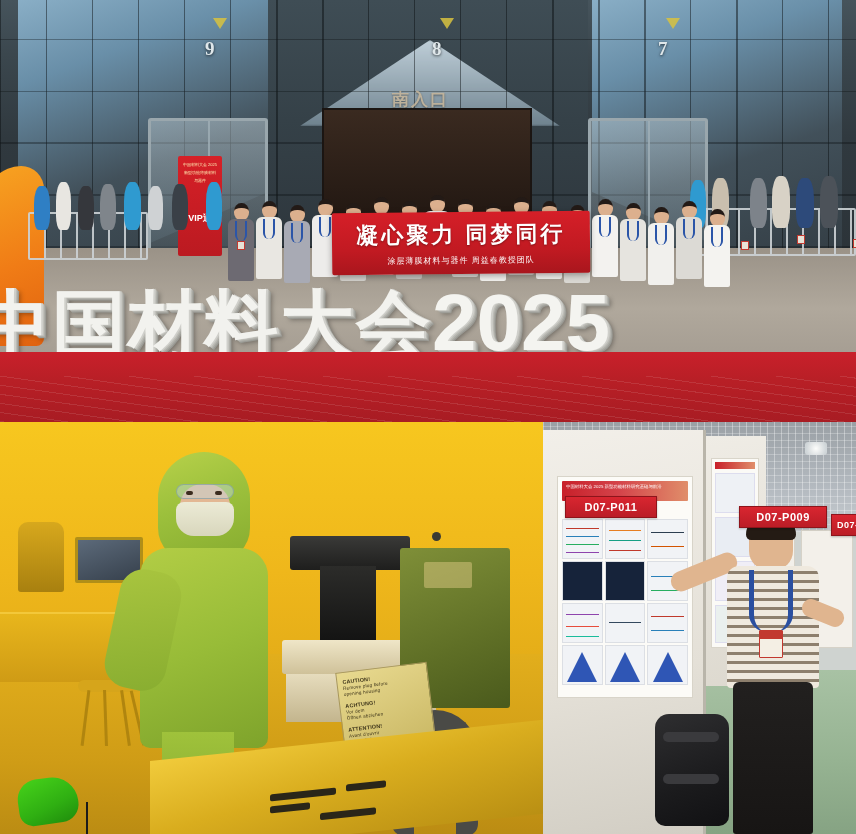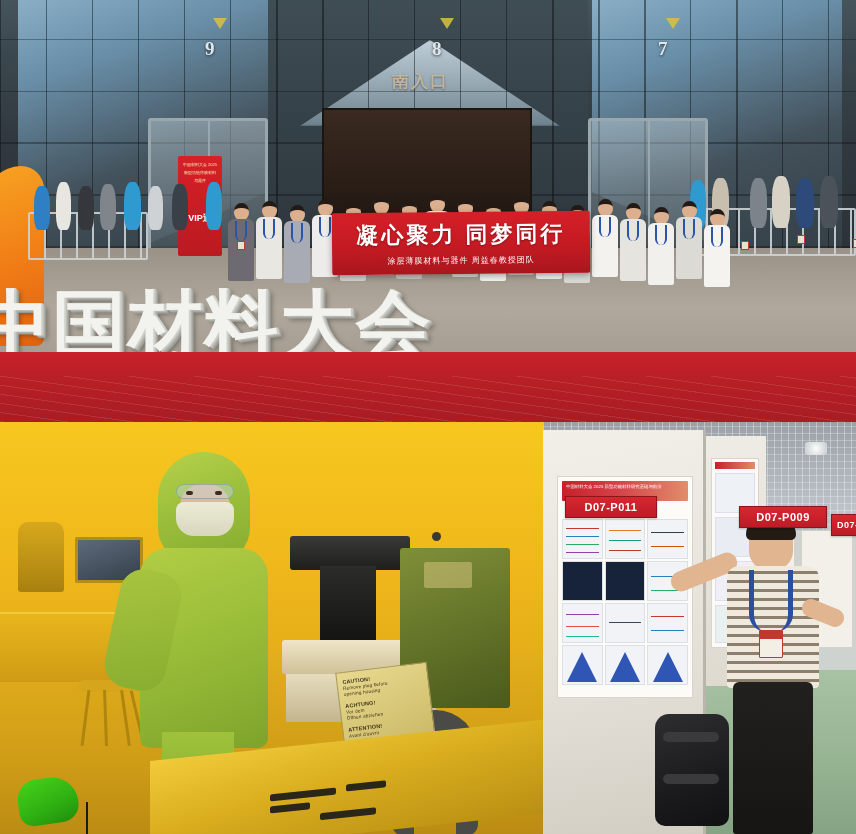--- a/index.html
+++ b/index.html
@@ -55,21 +55,21 @@
   .bay-num {
     position: absolute; top: 38px;
     color: #dfe7ea; font-size: 19px; font-weight: 700;
     font-family: "Liberation Serif", serif;
     text-shadow: 0 1px 3px rgba(0,0,0,.7);
   }
   .bay-num.n9 { left: 205px; }
   .bay-num.n8 { left: 432px; }
   .bay-num.n7 { left: 658px; }
   .entr-label {
-    position: absolute; left: 392px; top: 70px;
+    position: absolute; left: 392px; top: 88px;
     color: #c9b79a; font-size: 17px; letter-spacing: 2px;
     font-weight: 700; opacity: .82;
     text-shadow: 0 1px 2px rgba(0,0,0,.5);
   }
   .tri-mark {
     position: absolute; width: 0; height: 0;
     border-left: 7px solid transparent; border-right: 7px solid transparent;
     border-top: 11px solid #d8c23f; opacity: .85;
   }
   .doorway {
@@ -642,20 +642,21 @@
       <div class="bb-sub">涂层薄膜材料与器件  周益春教授团队</div>
     </div>
 
     <div class="sign-row">
       <span class="sign-ch">中</span>
       <span class="sign-ch">国</span>
       <span class="sign-ch">材</span>
       <span class="sign-ch">料</span>
       <span class="sign-ch">大</span>
       <span class="sign-ch">会</span>
+      <span class="sign-num">2025</span>
     </div>
 
     <div class="carpet"></div>
   </div>
 
   <div class="photo-bl">
     <div class="cr-wall"></div>
     <div class="cr-floor"></div>
     <div class="cr-bench"></div>
     <div class="scope"></div>

